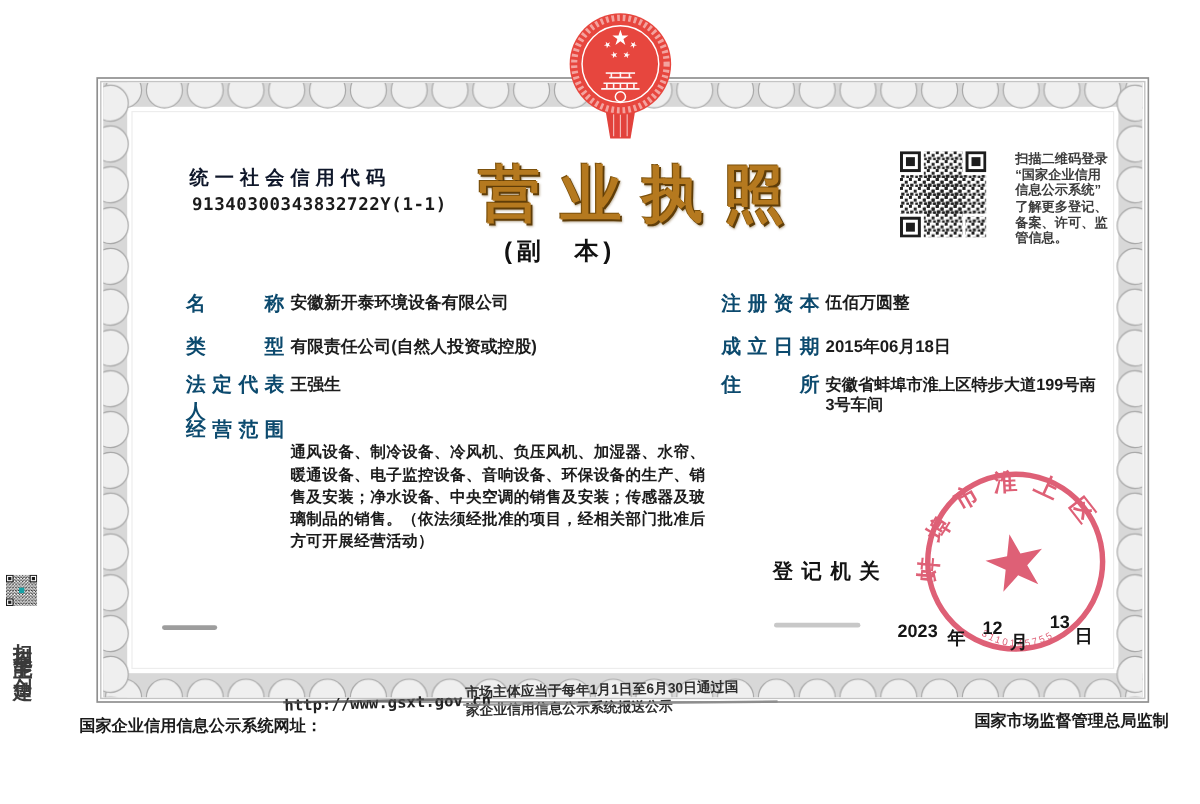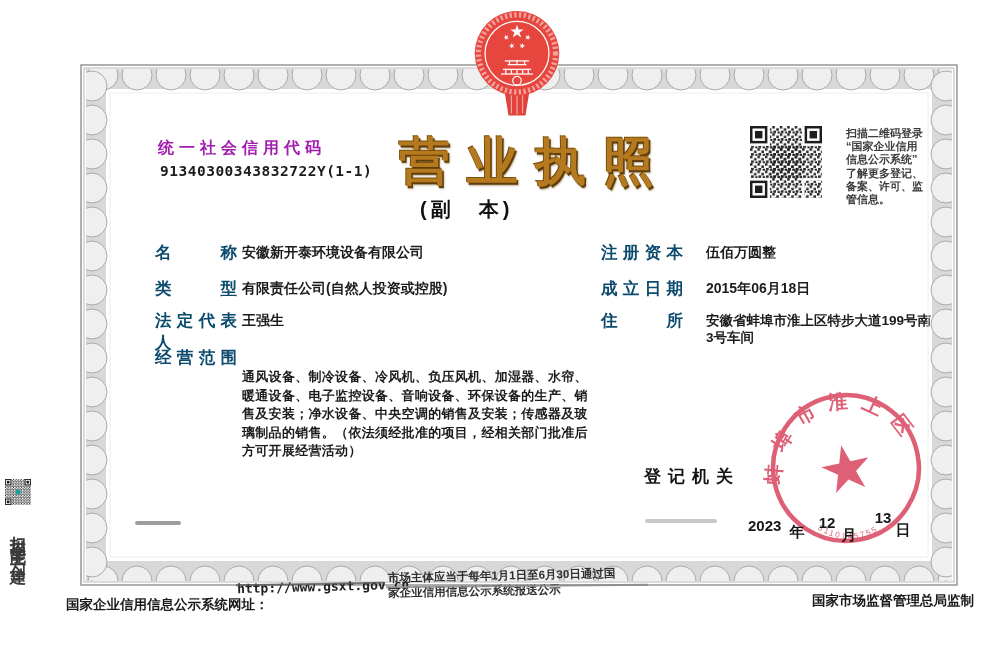--- a/index.html
+++ b/index.html
@@ -8,37 +8,37 @@
     background:#ffffff;
     font-family:"Liberation Sans","DejaVu Sans",sans-serif;
     color:#1e1e1e;
   }
   .abs{position:absolute;}
   
   #border-svg{left:80px;top:64px;z-index:1;}
   
   #emblem{left:470px;top:8px;z-index:3;}
   
-  .credit-label{left:158px;top:138px;font-size:16px;font-weight:700;letter-spacing:5px;color:#a21caf;z-index:2;}
+  .credit-label{left:158px;top:138px;font-size:16px;font-weight:700;letter-spacing:5px;color:#0f172a;z-index:2;}
   .credit-code{left:160px;top:163px;font-family:"DejaVu Sans Mono","Liberation Mono",monospace;font-size:14.5px;font-weight:600;letter-spacing:.5px;color:#1b1b1b;z-index:2;}
   .license-title{
     left:378px;top:128px;width:285px;text-align:right;z-index:2;
     font-size:51px;font-weight:800;letter-spacing:17px;margin-left:8px;
     color:#b5791f;
     text-shadow:1.5px 2px 0 #5f3d08,-1px -1px 0 #7c510c,2px 3px 2px rgba(95,61,8,.45);
   }
   .license-subtitle{left:420px;top:196px;width:200px;text-align:left;font-size:20px;font-weight:700;letter-spacing:4px;color:#111;z-index:2;}
   
   #qr-main{left:750px;top:126px;z-index:2;}
   .qr-caption{left:846px;top:127px;width:100px;font-size:11px;line-height:13.2px;font-weight:700;color:#3c3c3c;white-space:pre-line;z-index:2;}
   
   .field-label{position:absolute;width:82px;font-size:16.5px;font-weight:700;color:#0c4a6e;text-align:justify;text-align-last:justify;}
   .field-value{position:absolute;font-size:14px;font-weight:600;color:#1c1c1c;line-height:17px;}
   .lbl-left{left:155px;}  .val-left{left:242px;width:350px;}
-  .lbl-right{left:601px;} .val-right{left:688px;width:232px;margin-left:18px;}
+  .lbl-right{left:601px;} .val-right{left:688px;width:232px;}
   .r1{top:242px;} .r2{top:278px;} .r3{top:310px;} .r4{top:347px;}
   .scope-val{font-size:13px;line-height:18.5px;letter-spacing:.3px;width:348px;margin-top:19px;}
   
   .reg-authority{left:644px;top:465px;font-size:17px;font-weight:700;letter-spacing:7px;color:#141414;z-index:2;}
   #seal{left:760px;top:382px;z-index:4;transform:rotate(-12deg);opacity:.9;pointer-events:none;}
   .issue-date{left:748px;top:505px;z-index:5;font-size:15px;font-weight:600;color:#161616;white-space:nowrap;}
   .issue-date span{display:inline-block;}
   .d-y{transform:translateY(12px);margin-right:4px;}
   .d-yu{transform:translateY(18px);margin-right:10px;}
   .d-m{transform:translateY(9px);margin-right:2px;}

